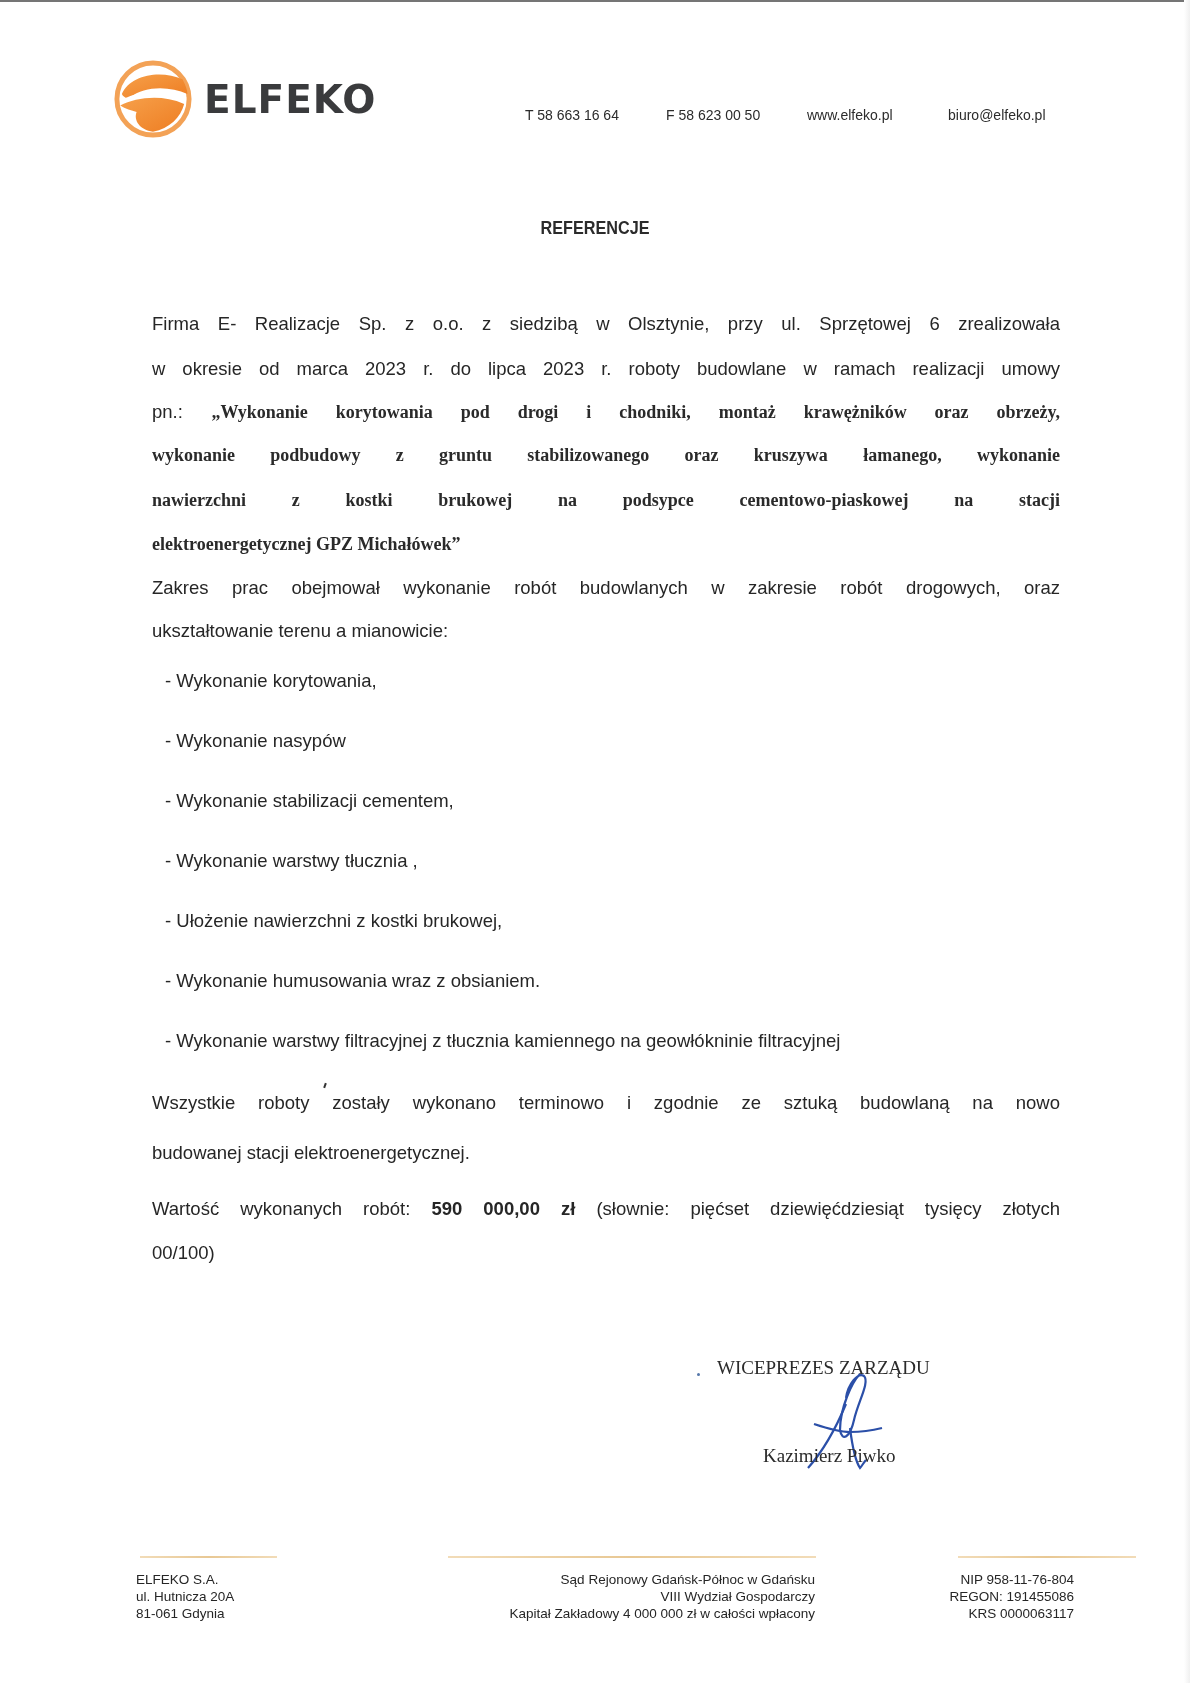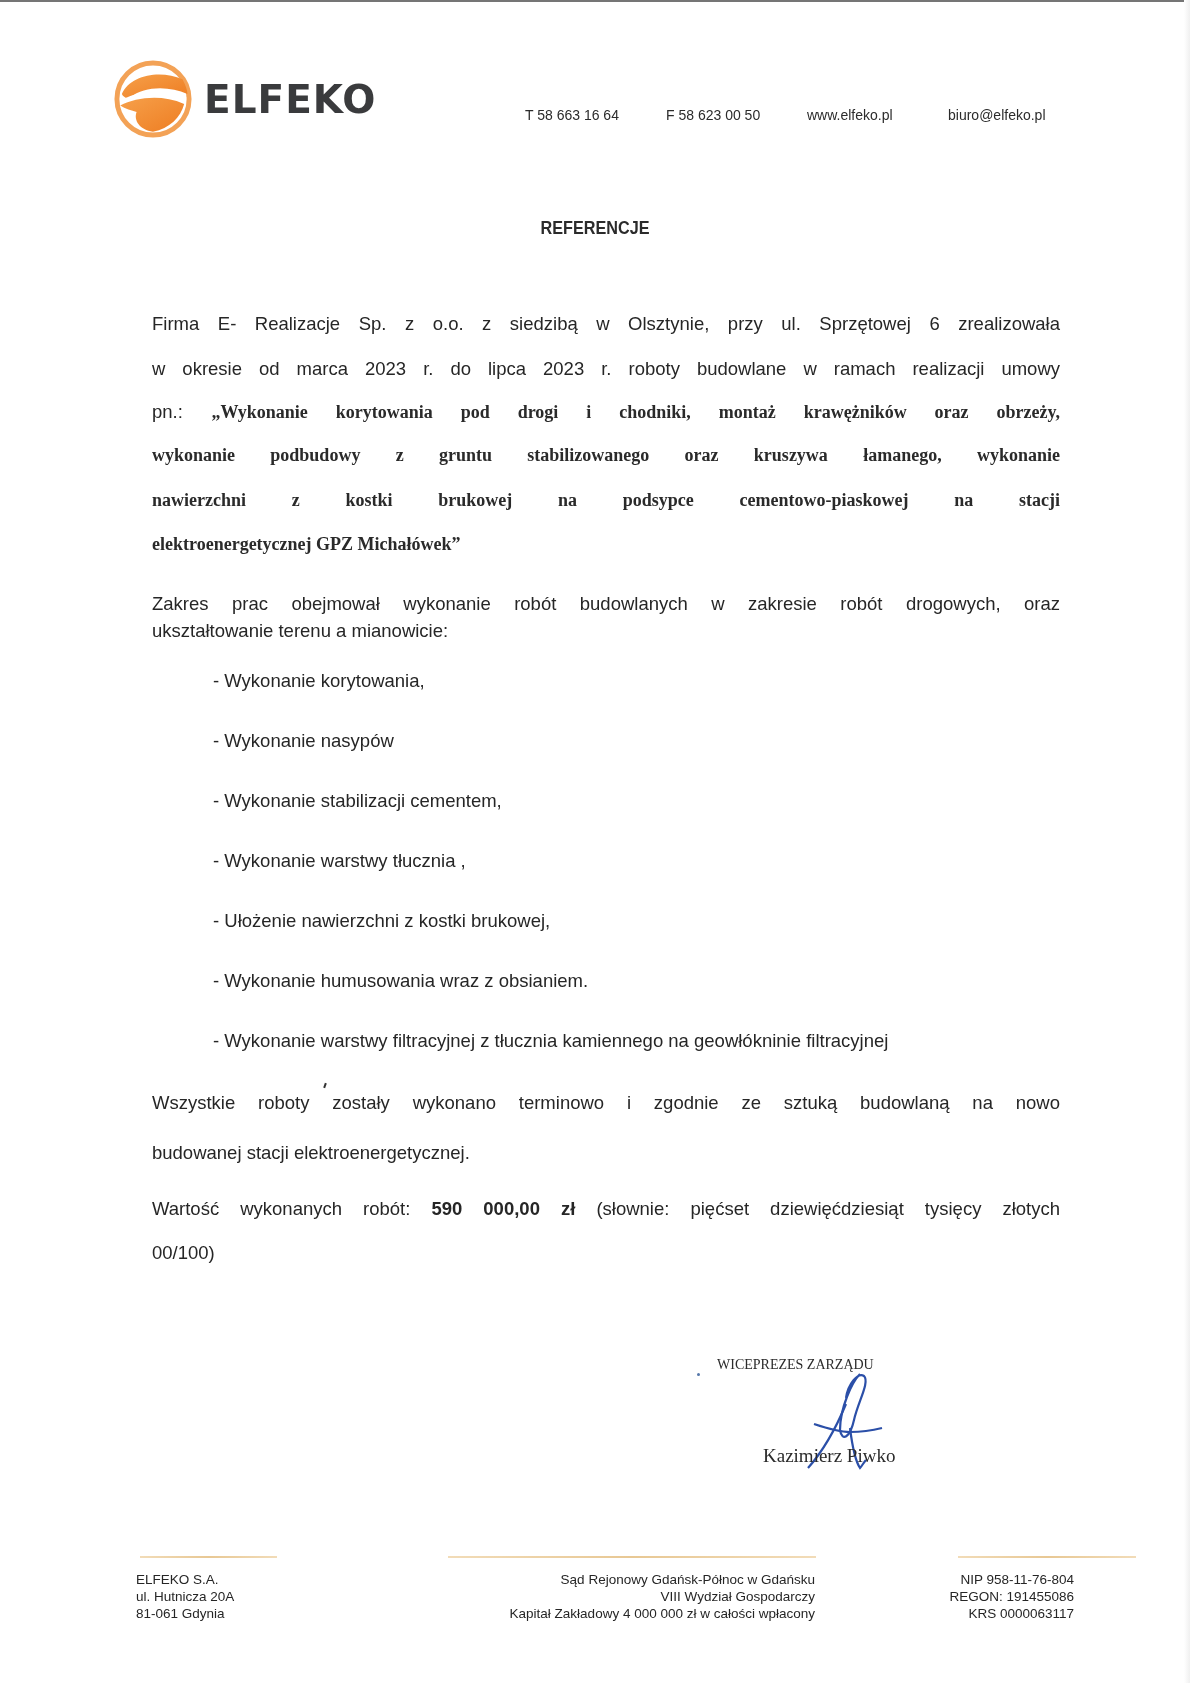--- a/index.html
+++ b/index.html
@@ -16,26 +16,26 @@
 
     
     .title { position: absolute; top: 218px; left: 0; width: 1190px; text-align: center; font-family: "Liberation Sans", sans-serif; font-weight: bold; font-size: 18px; color: #2b2b2b; transform: scaleX(.9); }
     .para { position: absolute; left: 152px; width: 908px; font-family: "Liberation Sans", sans-serif; font-size: 18.5px; color: #262626; }
     .line { position: absolute; left: 0; width: 908px; white-space: nowrap; }
     .justify { text-align: justify; text-align-last: justify; }
     .serif-bold { font-family: "Liberation Serif", serif; font-weight: bold; font-size: 18px; color: #2a2a2a; }
     .bold { font-weight: bold; }
 
     .bullets { position: absolute; left: 165px; font-family: "Liberation Sans", sans-serif; font-size: 18.5px; color: #262626; }
-    .bullets .item { position: absolute; left: 0; white-space: nowrap; margin-left: 48px; }
+    .bullets .item { position: absolute; left: 0; white-space: nowrap; }
 
     .tick-mark { position: absolute; left: 324px; top: 1083px; width: 2px; height: 5px; background: #333; transform: rotate(20deg); }
 
     
-    .sig-role { position: absolute; left: 717px; top: 1357px; font-family: "Liberation Serif", serif; font-size: 14px; color: #2b2b2b; white-space: nowrap; }
+    .sig-role { position: absolute; left: 717px; top: 1357px; font-family: "Liberation Serif", serif; font-size: 19px; color: #2b2b2b; white-space: nowrap; }
     .sig-name { position: absolute; left: 763px; top: 1445px; font-family: "Liberation Serif", serif; font-size: 19px; color: #2b2b2b; white-space: nowrap; }
     .sig-dot { position: absolute; left: 697px; top: 1373px; width: 3px; height: 3px; background: #5577aa; border-radius: 50%; }
     .signature { position: absolute; left: 800px; top: 1368px; width: 100px; height: 110px; }
 
     
     .foot-rule { position: absolute; top: 1556px; height: 2px; background: linear-gradient(to right, #f2dcb8, #e8c894, #f2dcb8); }
     .footer-col { position: absolute; top: 1571px; font-family: "Liberation Sans", sans-serif; font-size: 13.5px; line-height: 17px; color: #262626; }
     .footer-col div { white-space: nowrap; }
     .footer-left { left: 136px; text-align: left; }
     .footer-center { right: 375px; text-align: right; }
@@ -74,21 +74,21 @@
 
 <div class="para" style="top:313px">
   <div class="line justify" style="top:0">Firma E- Realizacje Sp. z o.o. z siedzibą w Olsztynie, przy  ul. Sprzętowej 6 zrealizowała</div>
   <div class="line justify" style="top:45px">w okresie od marca  2023 r. do lipca  2023 r.  roboty budowlane w ramach realizacji umowy</div>
   <div class="line justify" style="top:88px">
     <span>pn.: </span><span class="serif-bold">„Wykonanie korytowania pod drogi i chodniki, montaż krawężników oraz obrzeży,</span>
   </div>
   <div class="line justify serif-bold" style="top:132px">wykonanie podbudowy z gruntu stabilizowanego oraz kruszywa łamanego, wykonanie</div>
   <div class="line justify serif-bold" style="top:177px">nawierzchni z kostki brukowej na podsypce cementowo-piaskowej na stacji</div>
   <div class="line serif-bold" style="top:221px">elektroenergetycznej GPZ Michałówek”</div>
-  <div class="line justify" style="top:280px">Zakres prac obejmował wykonanie  robót budowlanych w zakresie robót drogowych, oraz</div>
+  <div class="line justify" style="top:264px">Zakres prac obejmował wykonanie  robót budowlanych w zakresie robót drogowych, oraz</div>
   <div class="line" style="top:307px">ukształtowanie terenu a mianowicie:</div>
 </div>
 
 <div class="bullets" style="top:670px">
   <div class="item" style="top:0">- Wykonanie korytowania,</div>
   <div class="item" style="top:60px">- Wykonanie nasypów</div>
   <div class="item" style="top:120px">- Wykonanie stabilizacji cementem,</div>
   <div class="item" style="top:180px">- Wykonanie warstwy tłucznia ,</div>
   <div class="item" style="top:240px">- Ułożenie nawierzchni z kostki brukowej,</div>
   <div class="item" style="top:300px">- Wykonanie humusowania wraz z obsianiem.</div>

